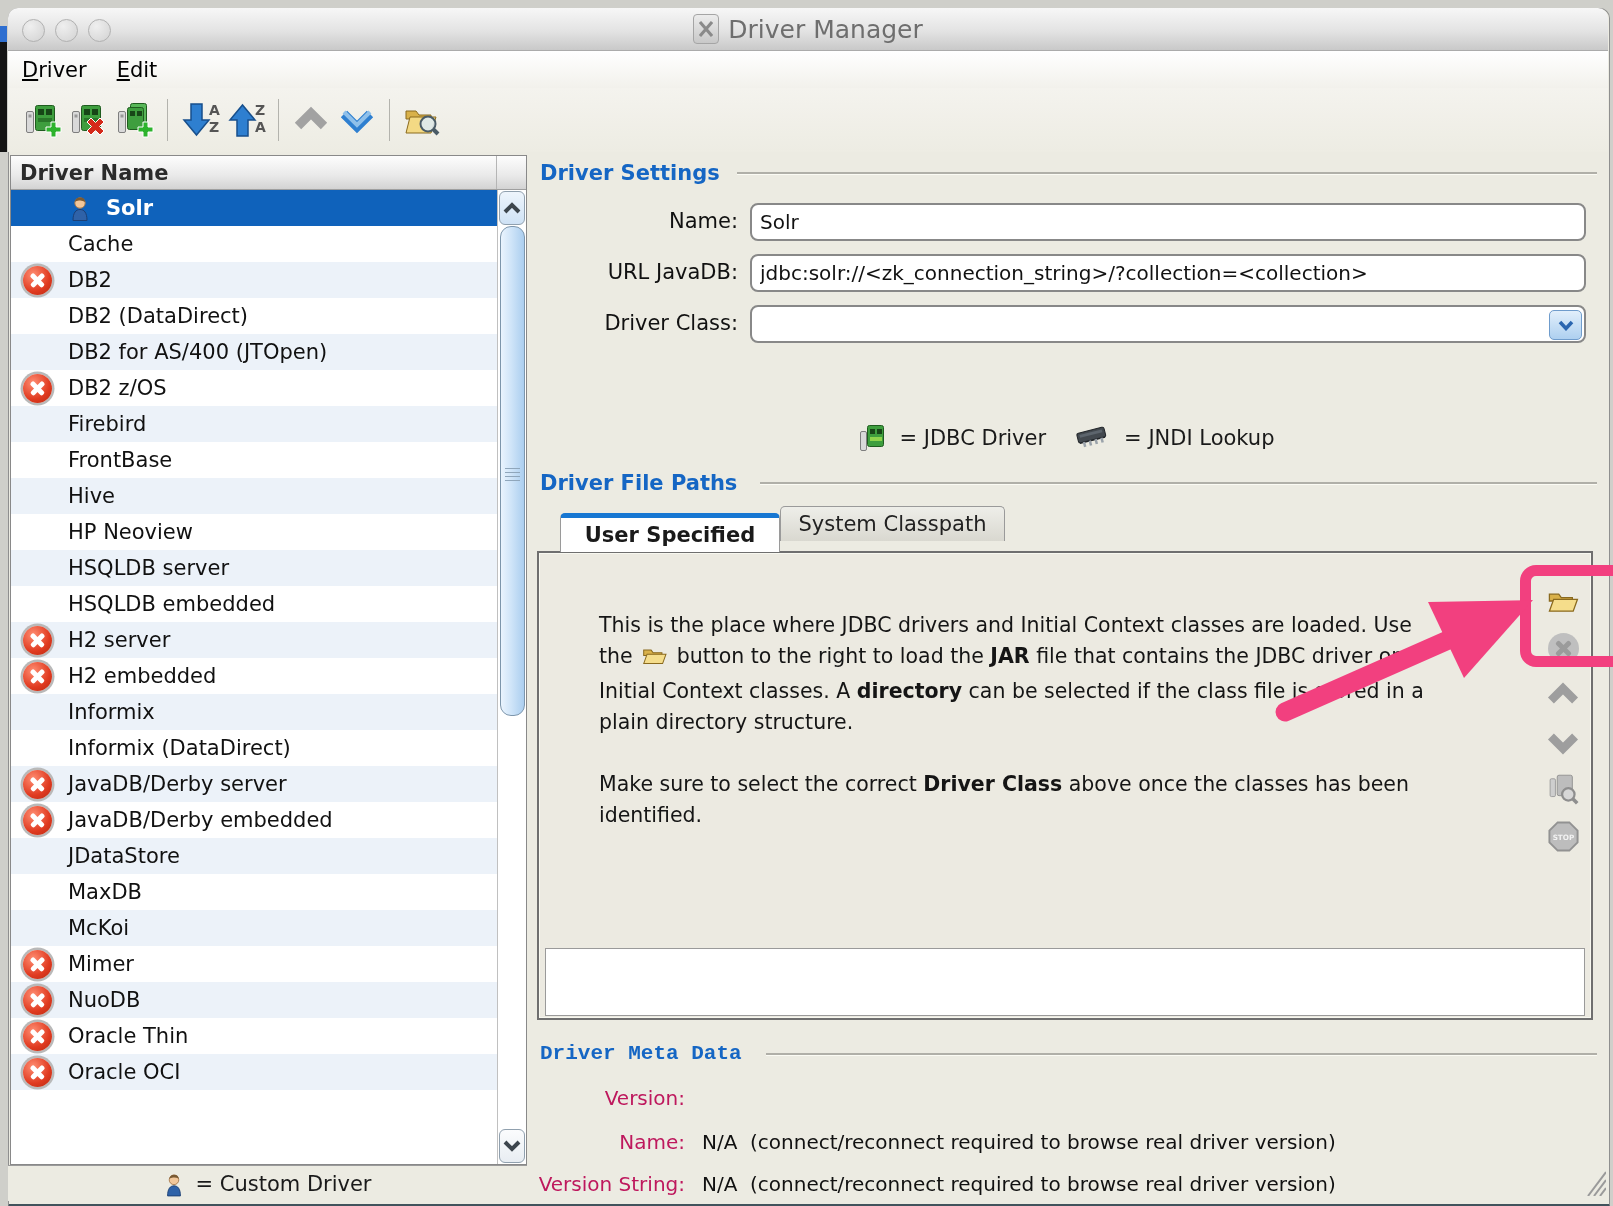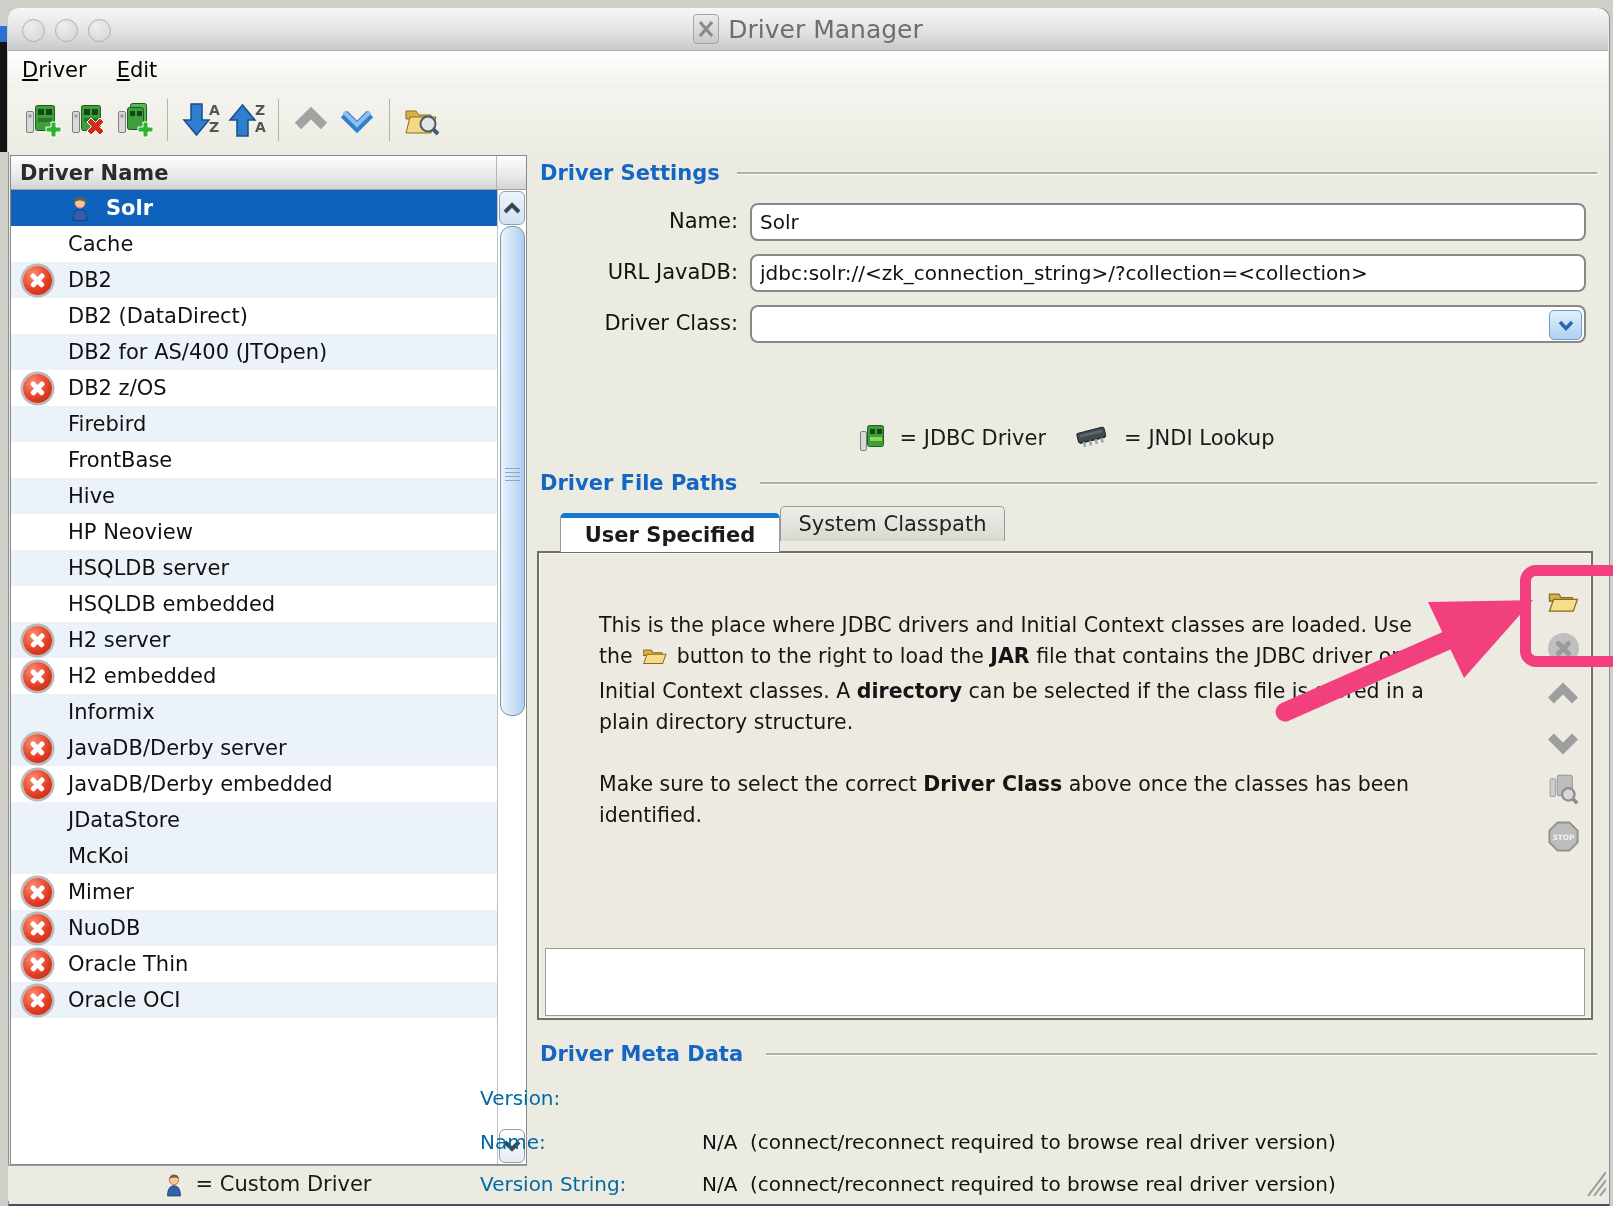--- a/index.html
+++ b/index.html
@@ -100,21 +100,21 @@
   #desc .b{font-weight:bold;}
   #desc .inline-icon{display:inline-block;vertical-align:-4px;margin:0 2px;}
 
   #side-btns{position:absolute;left:1544px;top:584px;width:38px;display:flex;flex-direction:column;align-items:center;}
   .sbtn{height:34px;width:36px;margin-bottom:13px;display:flex;align-items:center;justify-content:center;}
   .x-gray{width:31px;height:31px;border-radius:50%;background:#bfbfbf;position:relative;}
   .x-gray::before,.x-gray::after{content:"";position:absolute;left:6px;top:13px;width:19px;height:5px;background:#9b9b9b;border-radius:2px;}
   .x-gray::before{transform:rotate(45deg);} .x-gray::after{transform:rotate(-45deg);}
 
   
-  .meta-label{position:absolute;left:480px;width:205px;font-size:20px;color:#0369a1;white-space:nowrap;}
+  .meta-label{position:absolute;left:480px;width:205px;text-align:right;font-size:20px;color:#be185d;white-space:nowrap;}
   .meta-val{position:absolute;left:702px;font-size:20px;color:#111;}
   .meta-note{position:absolute;left:750px;font-size:20px;color:#111;white-space:nowrap;}
 
   #resize-grip{left:1584px;top:1168px;width:22px;height:28px;}
 
   
   #pink-rect{left:1520px;top:565px;width:87px;height:80px;border:11px solid #f2407f;border-radius:16px;z-index:9;}
   #pink-arrow{left:1240px;top:560px;z-index:9;pointer-events:none;}
 </style>
 </head>
@@ -270,30 +270,36 @@
           <span class="x-red"></span>
           <span class="dlabel">H2 server</span>
         </div>
         <div class="drow">
           <span class="x-red"></span>
           <span class="dlabel">H2 embedded</span>
         </div>
         <div class="drow stripe">
           <span class="dlabel">Informix</span>
         </div>
+        <div class="drow">
+          <span class="dlabel">Informix (DataDirect)</span>
+        </div>
         <div class="drow stripe">
           <span class="x-red"></span>
           <span class="dlabel">JavaDB/Derby server</span>
         </div>
         <div class="drow">
           <span class="x-red"></span>
           <span class="dlabel">JavaDB/Derby embedded</span>
         </div>
         <div class="drow stripe">
           <span class="dlabel">JDataStore</span>
+        </div>
+        <div class="drow">
+          <span class="dlabel">MaxDB</span>
         </div>
         <div class="drow stripe">
           <span class="dlabel">McKoi</span>
         </div>
         <div class="drow">
           <span class="x-red"></span>
           <span class="dlabel">Mimer</span>
         </div>
         <div class="drow stripe">
           <span class="x-red"></span>
@@ -421,21 +427,21 @@
       </svg>
     </div>
     <div class="sbtn">
       <svg width="33" height="33" viewBox="0 0 34 34">
         <polygon points="11,2.5 23,2.5 31.5,11 31.5,23 23,31.5 11,31.5 2.5,23 2.5,11" fill="#bdbdbd" stroke="#929292" stroke-width="2"></polygon>
         <text x="17" y="20.5" font-size="7.5" font-weight="bold" fill="#f2f2f2" text-anchor="middle" font-family="DejaVu Sans">STOP</text>
       </svg>
     </div>
   </div>
 
-  <div class="sec-title" style="left:540px;top:1042px;">Driver Meta Data</div>
+  <div class="sec-title" style="left:540px;top:1042px;font-family:Liberation Mono, monospace;">Driver Meta Data</div>
   <div class="sec-line" style="left:766px;top:1053px;width:831px;"></div>
 
   <div class="meta-label" style="top:1086px;">Version:</div>
   <div class="meta-label" style="top:1130px;">Name:</div>
   <div class="meta-val" style="top:1130px;">N/A</div>
   <div class="meta-note" style="top:1130px;">(connect/reconnect required to browse real driver version)</div>
   <div class="meta-label" style="top:1172px;">Version String:</div>
   <div class="meta-val" style="top:1172px;">N/A</div>
   <div class="meta-note" style="top:1172px;">(connect/reconnect required to browse real driver version)</div>
 

